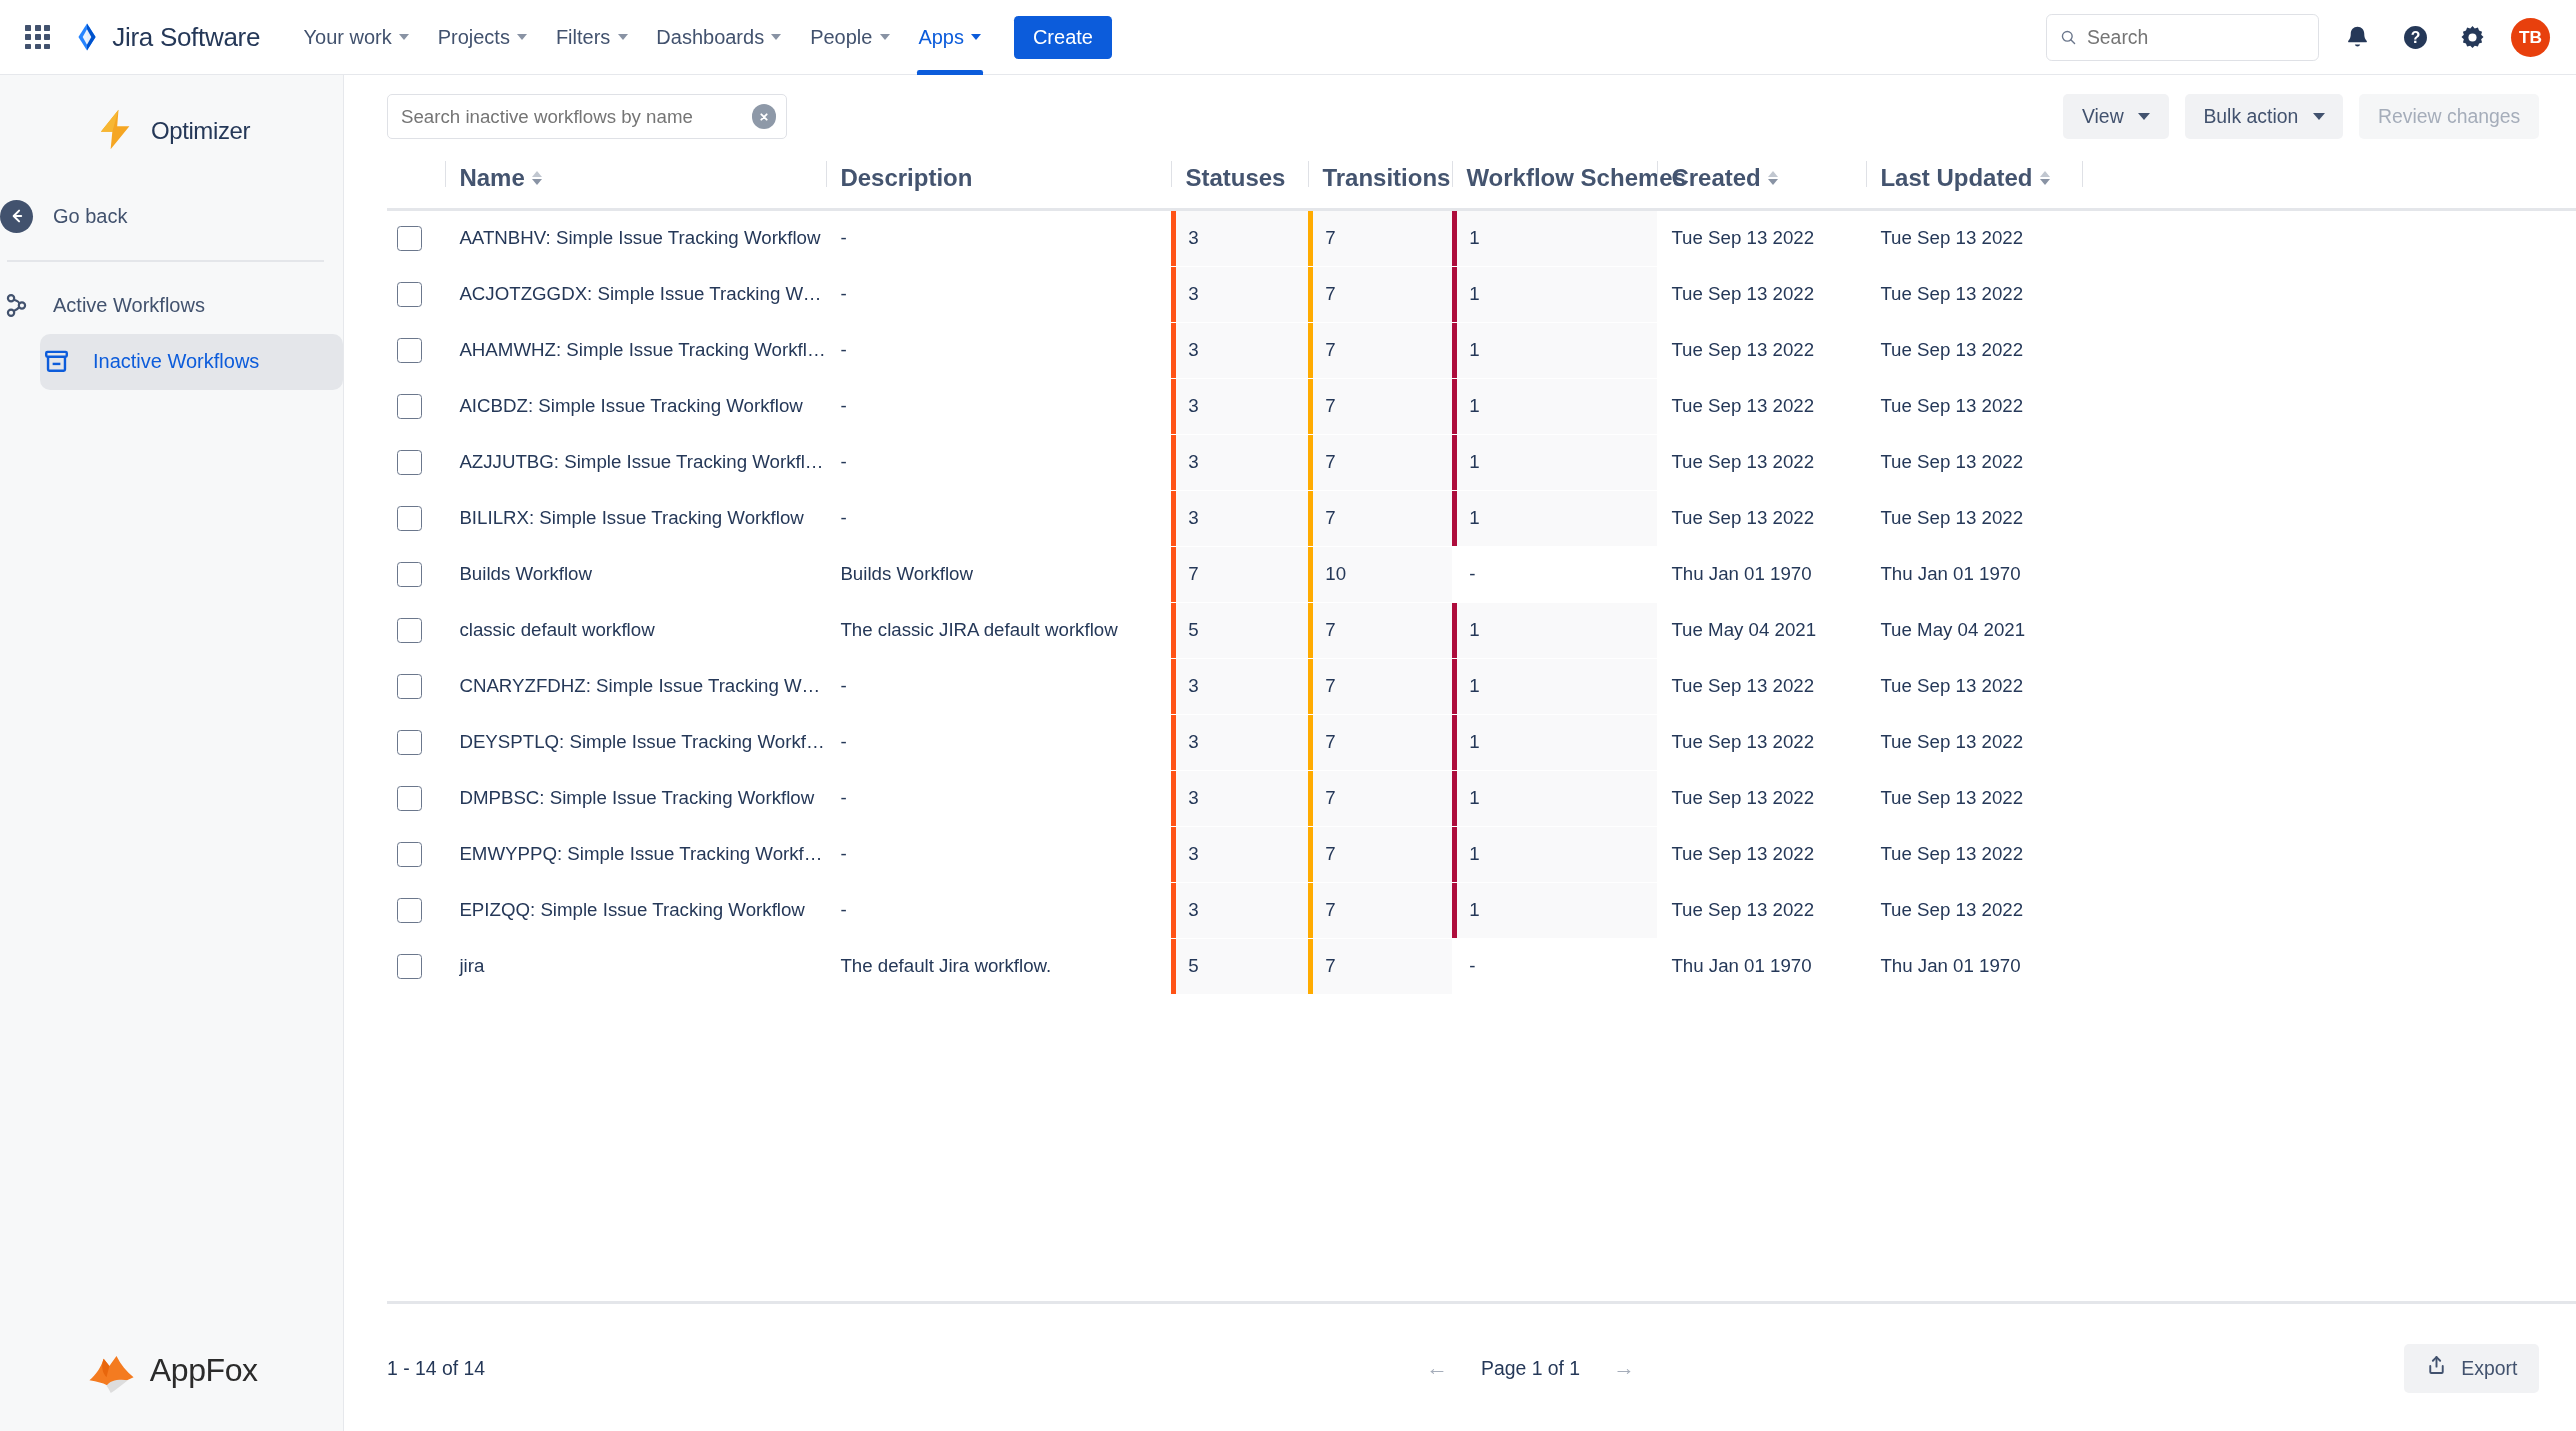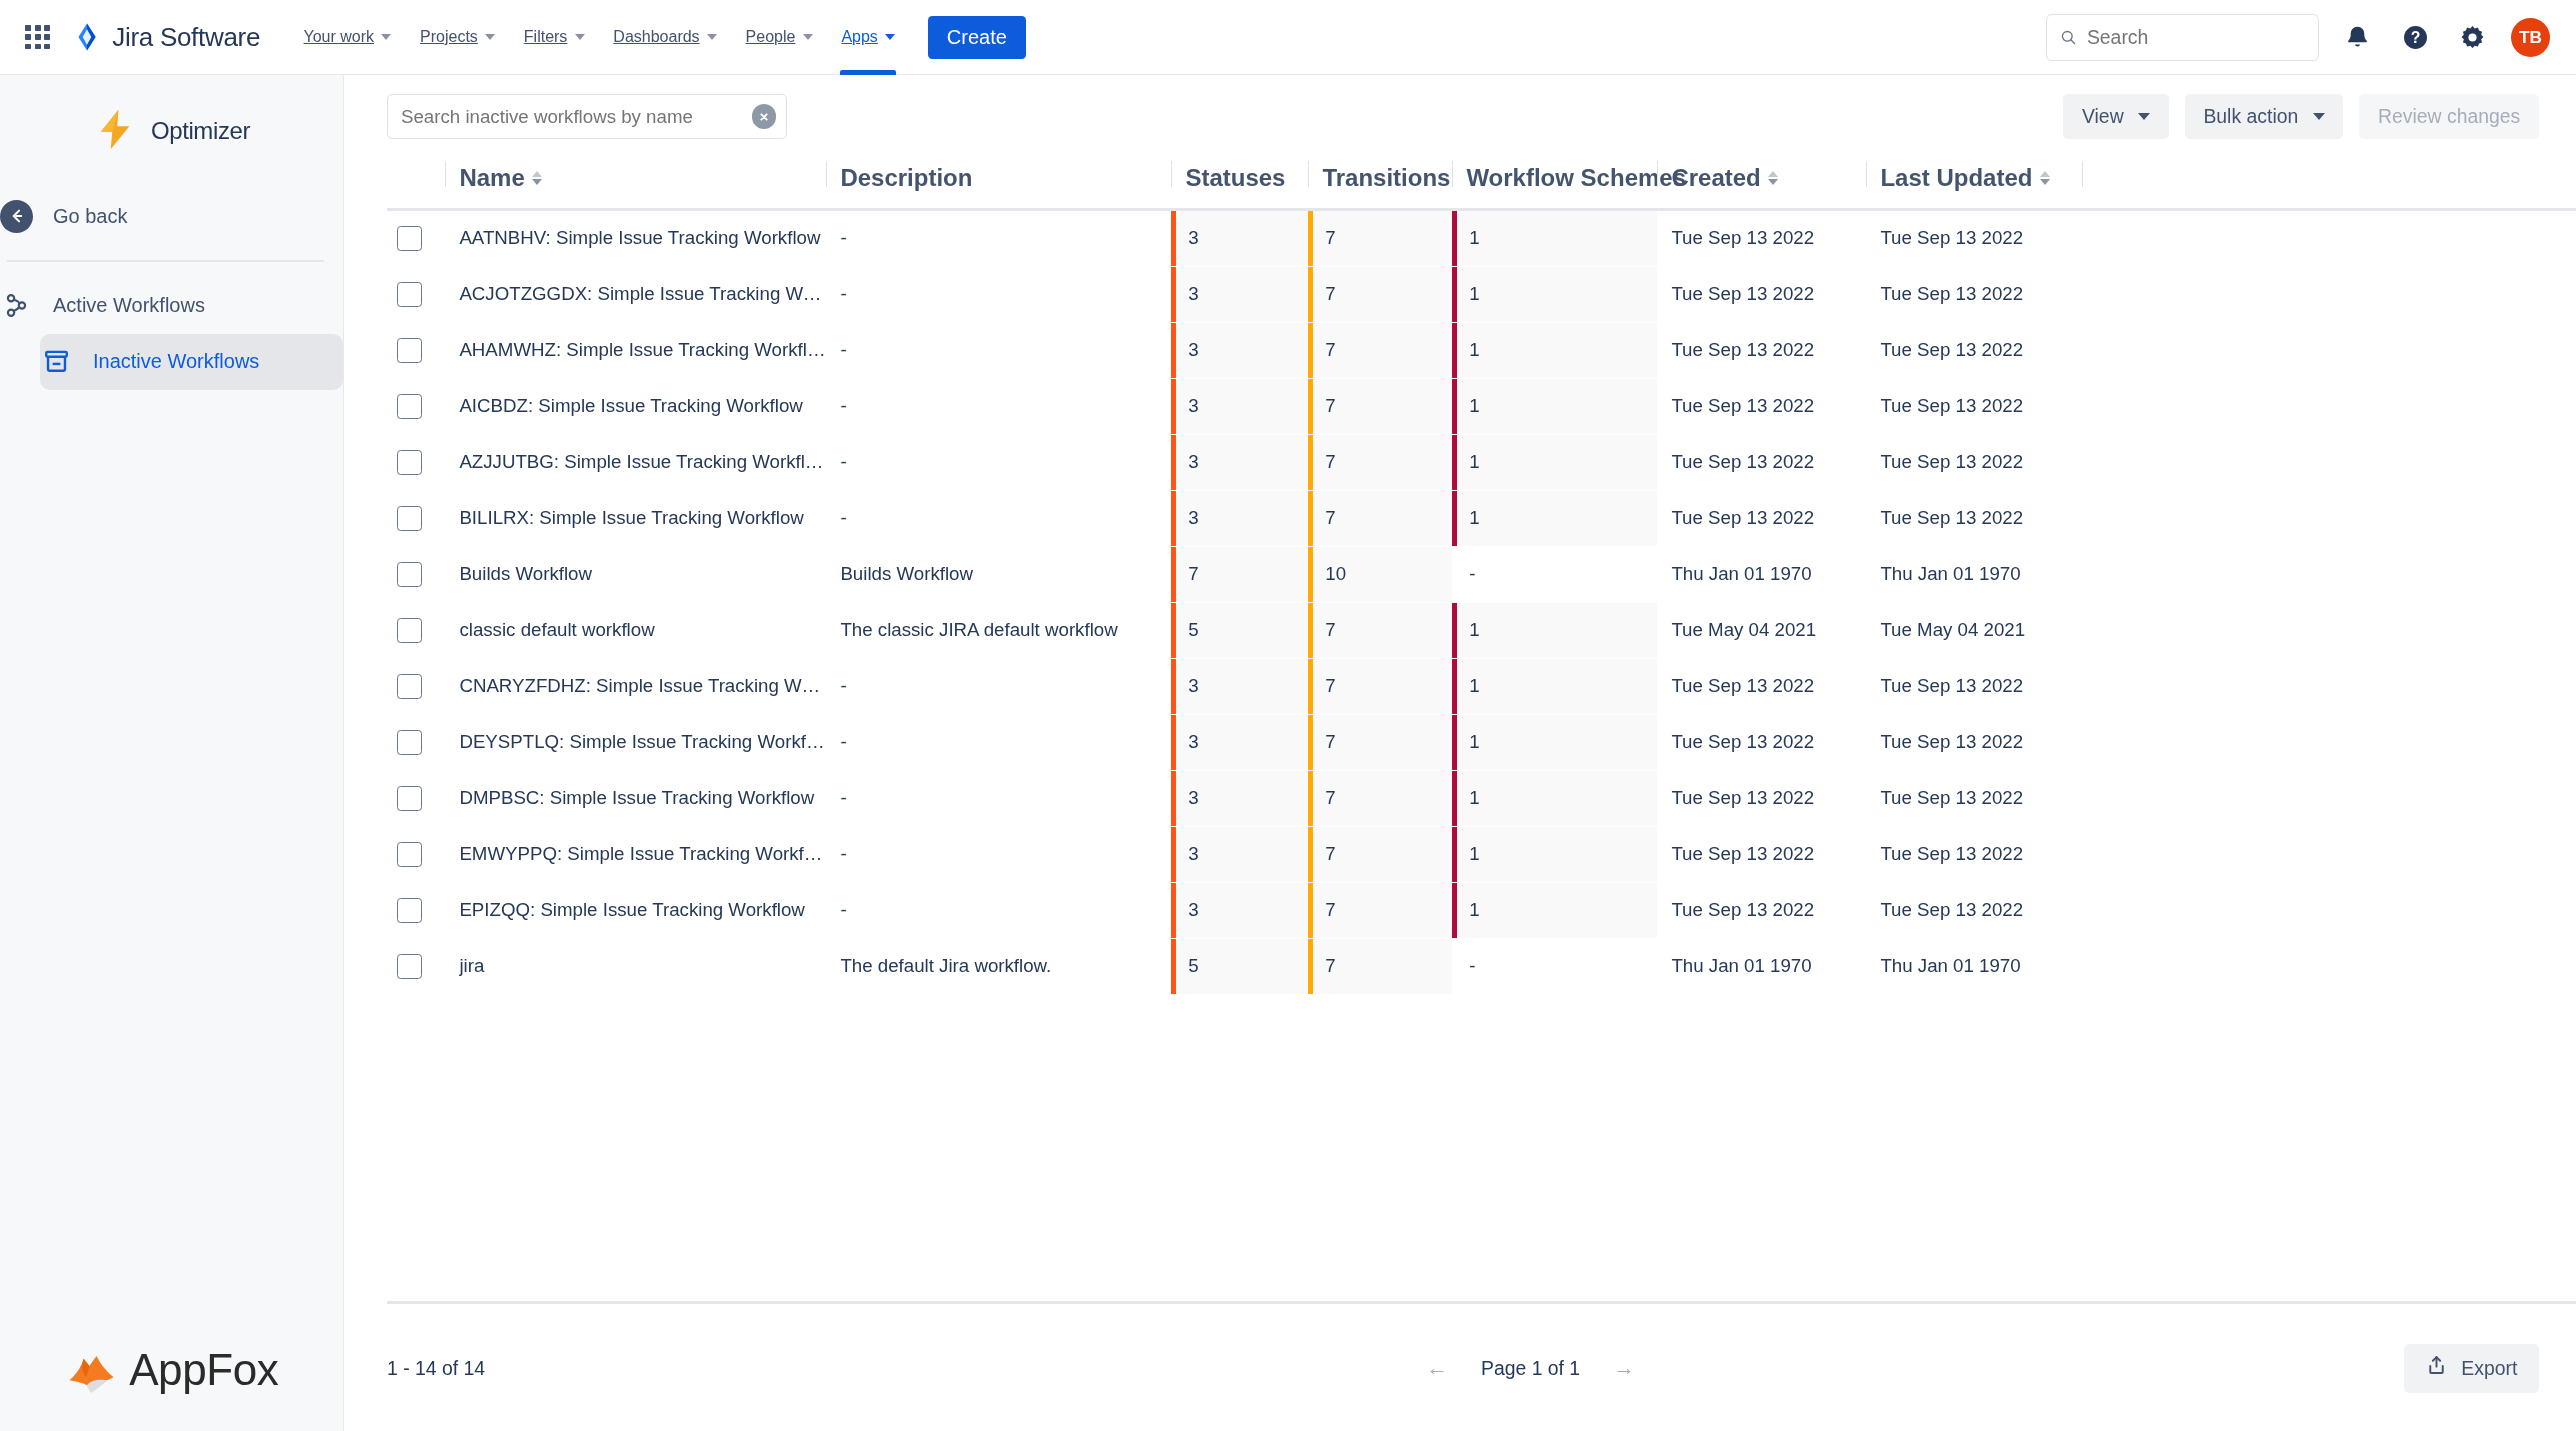--- a/index.html
+++ b/index.html
@@ -29,23 +29,22 @@
   .appswitcher i { background: #42526e; border-radius: 0.7px; display:block; width:5.8px; height:5.8px;}
   .brand { display: flex; align-items: center; margin-left: 18.7px; cursor: pointer; }
   .brand-logo { width: 30px; height: 30px; position: relative; }
   .brand-name {
     font-size: 26px; color: #253858; margin-left: 10px;
     letter-spacing: -0.3px; white-space: nowrap;
   }
   .navitems { display: flex; align-items: center; margin-left: 29px; height: 75px; }
   .navitem {
     position: relative; height: 75px; display: flex; align-items: center;
-    padding: 0 14.4px; font-size: 16px; color: #42526e; cursor: pointer;
+    padding: 0 14.4px; font-size: 20px; color: #42526e; cursor: pointer;
     white-space: nowrap;
-    text-decoration: underline;
   }
   .navitem.active { color: #0c5cdb; }
   .navitem .caret {
     display: inline-block; margin-left: 7.2px;
     width: 0; height: 0; border-left: 5.8px solid transparent;
     border-right: 5.8px solid transparent; border-top: 6.5px solid #8993a4;
   }
   .navitem.active .caret { border-top-color: #0c5cdb; }
   .navitem .underline {
     position: absolute; left: 13px; right: 13px; bottom: 0;
@@ -97,21 +96,21 @@
   .side-divider { height: 1.4px; background: #e4e6ea; margin: 16px 18.7px 16px 7.2px; }
   .goback-circle {
     width: 33px; height: 33px; border-radius: 50%; background: #42526e;
     display: flex; align-items: center; justify-content: center; flex: none;
   }
   .side-icon { width: 33px; height: 33px; display:flex; align-items:center; justify-content:center; flex:none;}
   .appfox {
     position: absolute; bottom: 37px; left: 0; right: 0;
     display: flex; align-items: center; justify-content: center; gap: 11.5px;
   }
-  .appfox-name { font-size: 44px; color: #2b2b2b; letter-spacing: -0.4px; }
+  .appfox-name { font-size: 32px; color: #2b2b2b; letter-spacing: -0.4px; }
 
   
   #main {
     position: absolute; top: 75px; left: 344px;
     width: 2232px; height: 1357px; background: #fff;
   }
   #toolbar {
     display: flex; align-items: center; height: 83px; padding: 0 37px 0 43px;
   }
   .wf-search {

